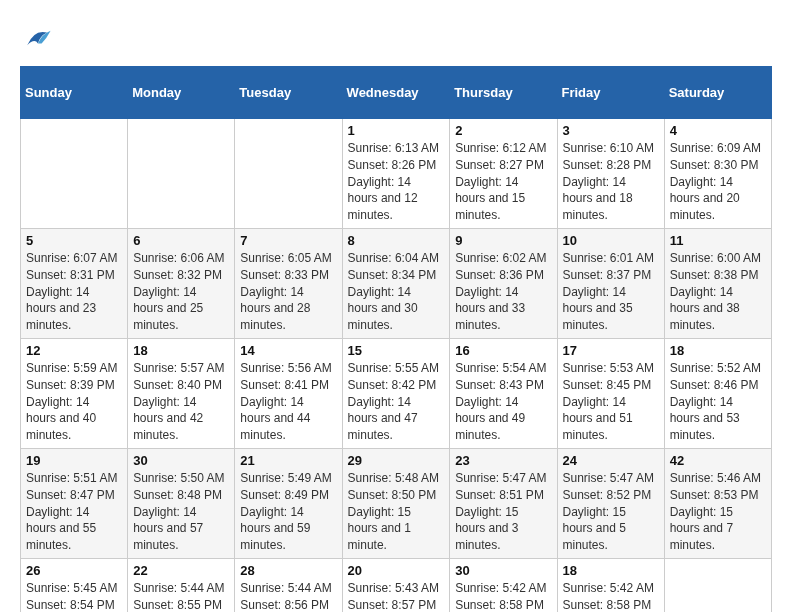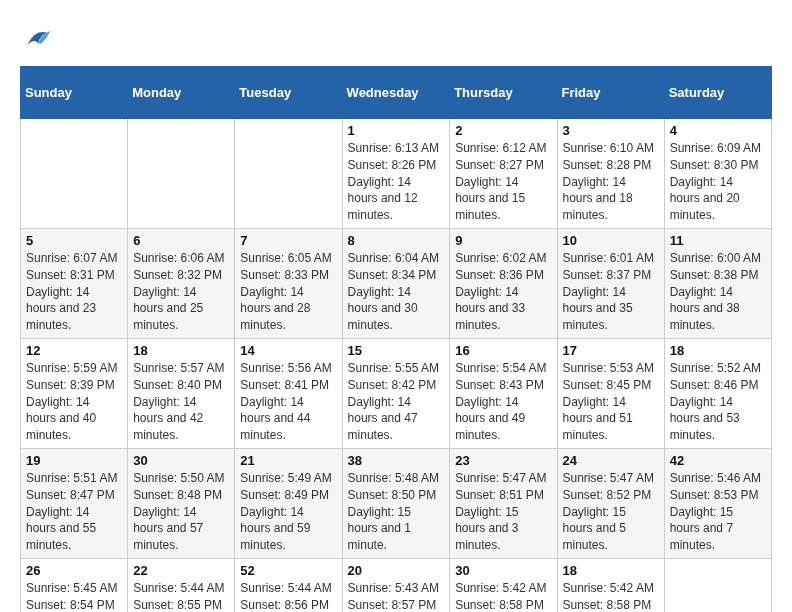--- a/index.html
+++ b/index.html
@@ -209,21 +209,21 @@
         </td>
         <td>
           <div class="day-number">30</div>
           <div class="day-info">Sunrise: 5:50 AM<br>Sunset: 8:48 PM<br>Daylight: 14 hours and 57 minutes.</div>
         </td>
         <td>
           <div class="day-number">21</div>
           <div class="day-info">Sunrise: 5:49 AM<br>Sunset: 8:49 PM<br>Daylight: 14 hours and 59 minutes.</div>
         </td>
         <td>
-          <div class="day-number">38</div>
+          <div class="day-number">29</div>
           <div class="day-info">Sunrise: 5:48 AM<br>Sunset: 8:50 PM<br>Daylight: 15 hours and 1 minute.</div>
         </td>
         <td>
           <div class="day-number">23</div>
           <div class="day-info">Sunrise: 5:47 AM<br>Sunset: 8:51 PM<br>Daylight: 15 hours and 3 minutes.</div>
         </td>
         <td>
           <div class="day-number">24</div>
           <div class="day-info">Sunrise: 5:47 AM<br>Sunset: 8:52 PM<br>Daylight: 15 hours and 5 minutes.</div>
         </td>
@@ -235,21 +235,21 @@
       <tr>
         <td>
           <div class="day-number">26</div>
           <div class="day-info">Sunrise: 5:45 AM<br>Sunset: 8:54 PM<br>Daylight: 15 hours and 8 minutes.</div>
         </td>
         <td>
           <div class="day-number">22</div>
           <div class="day-info">Sunrise: 5:44 AM<br>Sunset: 8:55 PM<br>Daylight: 15 hours and 10 minutes.</div>
         </td>
         <td>
-          <div class="day-number">52</div>
+          <div class="day-number">28</div>
           <div class="day-info">Sunrise: 5:44 AM<br>Sunset: 8:56 PM<br>Daylight: 15 hours and 12 minutes.</div>
         </td>
         <td>
           <div class="day-number">20</div>
           <div class="day-info">Sunrise: 5:43 AM<br>Sunset: 8:57 PM<br>Daylight: 15 hours and 13 minutes.</div>
         </td>
         <td>
           <div class="day-number">30</div>
           <div class="day-info">Sunrise: 5:42 AM<br>Sunset: 8:58 PM<br>Daylight: 15 hours and 15 minutes.</div>
         </td>

